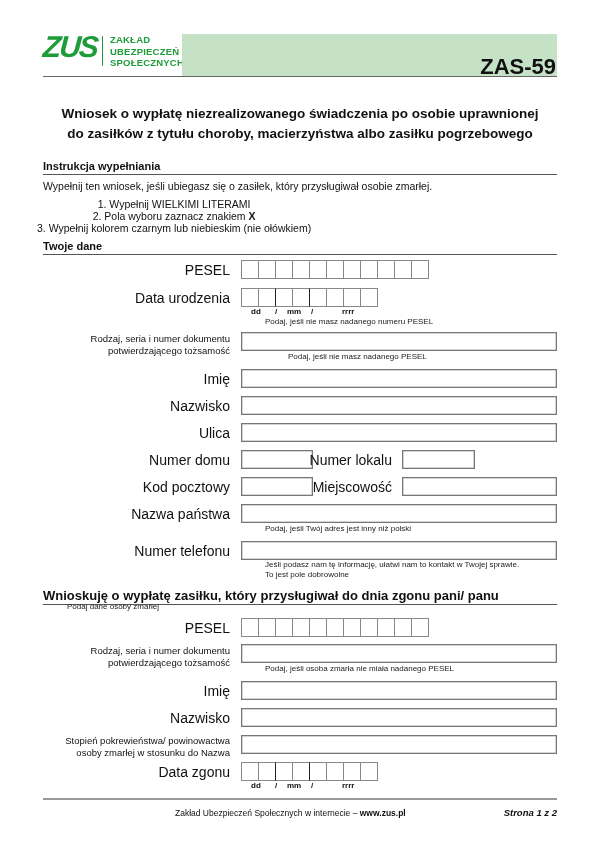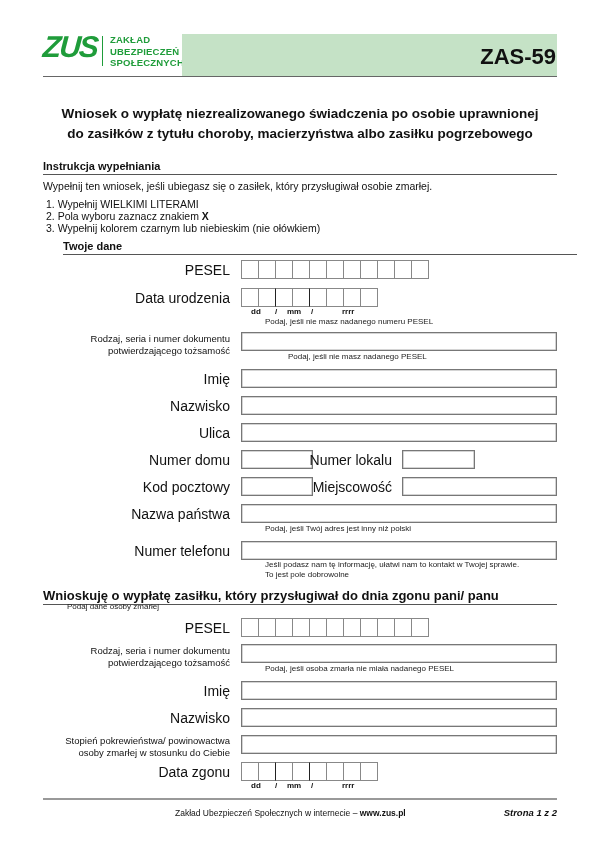--- a/index.html
+++ b/index.html
@@ -4,21 +4,21 @@
 <style>
   html, body { margin:0; padding:0; background:#ffffff; }
   body { width:600px; height:849px; position:relative; overflow:hidden;
          font-family:"Liberation Sans", sans-serif; color:#111; }
   .abs { position:absolute; }
   .logo-zus { left:43px; top:30px; font-weight:bold; font-size:30px; color:#1f9c3a;
               letter-spacing:-2px; font-style:italic; transform:skewX(-4deg); font-family:"Liberation Sans", sans-serif; }
   .logo-sep { left:102px; top:36px; width:1px; height:30px; background:#1f9c3a; }
   .logo-text { left:110px; top:34px; font-size:9.5px; line-height:11.5px; color:#1f9c3a; font-weight:bold; letter-spacing:0.2px; }
   .band { left:182px; top:34px; width:375px; height:42px; background:#c5e2c6; }
-  .form-code { right:44px; top:44px; font-weight:bold; font-size:22px; color:#111; }
+  .form-code { right:44px; top:54px; font-weight:bold; font-size:22px; color:#111; }
   .header-line { left:43px; top:76px; width:514px; height:1px; background:#666; }
   .title { left:40px; width:520px; top:104px; text-align:center; font-weight:bold; font-size:13.5px; line-height:20px; }
   .section-h { left:43px; width:514px; font-weight:bold; font-size:11px; border-bottom:1px solid #555; padding-bottom:2px; }
   .txt { font-size:10.5px; }
   .list { font-size:10.5px; line-height:12px; }
   .label { font-size:14px; text-align:right; width:200px; line-height:13px; }
   .label-small { font-size:9.5px; text-align:right; line-height:12px; }
   .hint { font-size:8px; color:#222; line-height:10px;margin-left:24px; }
   .input { border:1px solid #777; box-sizing:border-box; height:19px; background:#fff; box-shadow: inset 0 0 0 0.5px #aaa; }
   .boxes { display:flex; height:19px; }
@@ -45,27 +45,27 @@
 <div class="abs form-code">ZAS-59</div>
 <div class="abs header-line"></div>
 
 <div class="abs title">
   <div>Wniosek o wypłatę niezrealizowanego świadczenia po osobie uprawnionej</div>
   <div>do zasiłków z tytułu choroby, macierzyństwa albo zasiłku pogrzebowego</div>
 </div>
 
 <div class="abs section-h" style="top:160px;">Instrukcja wypełniania</div>
 <div class="abs txt" style="left:43px; top:180px;">Wypełnij ten wniosek, jeśli ubiegasz się o zasiłek, który przysługiwał osobie zmarłej.</div>
-<div class="abs list" style="left:46px; top:198px;">
+<div class="abs list" style="left:37px; top:198px;text-align:center;">
   <div>1. Wypełnij WIELKIMI LITERAMI</div>
   <div><span>2. Pola wyboru zaznacz znakiem </span><b>X</b></div>
   <div>3. Wypełnij kolorem czarnym lub niebieskim (nie ołówkiem)</div>
 </div>
 
-<div class="abs section-h" style="top:240px;margin-left:20px;">Twoje dane</div>
+<div class="abs section-h" style="top:240px;">Twoje dane</div>
 
 <div class="abs label" style="left:30px; top:264px;">PESEL</div>
 <div class="abs boxes" style="left:241px; top:260px;">
   <div class="cell"></div>
     <div class="cell"></div>
     <div class="cell"></div>
     <div class="cell"></div>
     <div class="cell"></div>
     <div class="cell"></div>
     <div class="cell"></div>
@@ -156,21 +156,21 @@
 <div class="abs hint" style="left:241px; top:664px;">Podaj, jeśli osoba zmarła nie miała nadanego PESEL</div>
 
 <div class="abs label" style="left:30px; top:685px;">Imię</div>
 <div class="abs input" style="left:241px; top:681px; width:316px;"></div>
 
 <div class="abs label" style="left:30px; top:712px;">Nazwisko</div>
 <div class="abs input" style="left:241px; top:708px; width:316px;"></div>
 
 <div class="abs label-small" style="left:30px; width:200px; top:735px;">
   <div>Stopień pokrewieństwa/ powinowactwa</div>
-  <div>osoby zmarłej w stosunku do Ciebie</div>
+  <div>osoby zmarłej w stosunku do Nazwa</div>
 </div>
 <div class="abs input" style="left:241px; top:735px; width:316px;"></div>
 
 <div class="abs label" style="left:30px; top:766px;">Data zgonu</div>
 <div class="abs boxes" style="left:241px; top:762px;">
   <div class="cell"></div>
     <div class="cell"></div>
     <div class="cell sepl"></div>
     <div class="cell"></div>
     <div class="cell sepl"></div>

